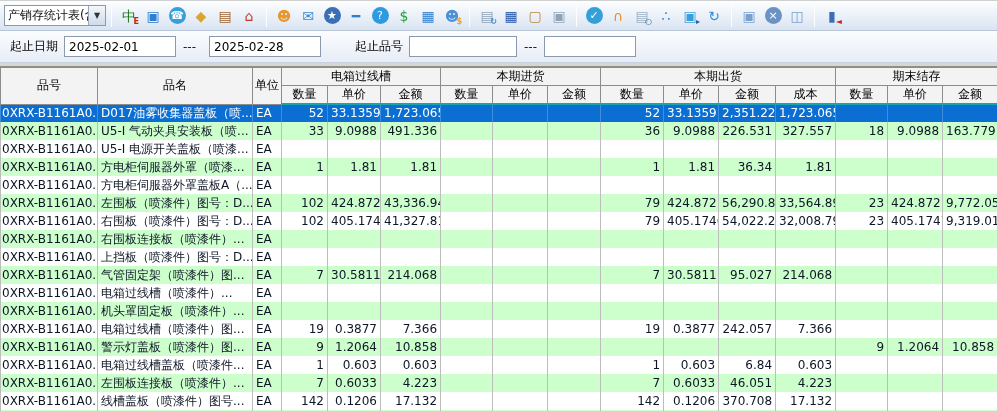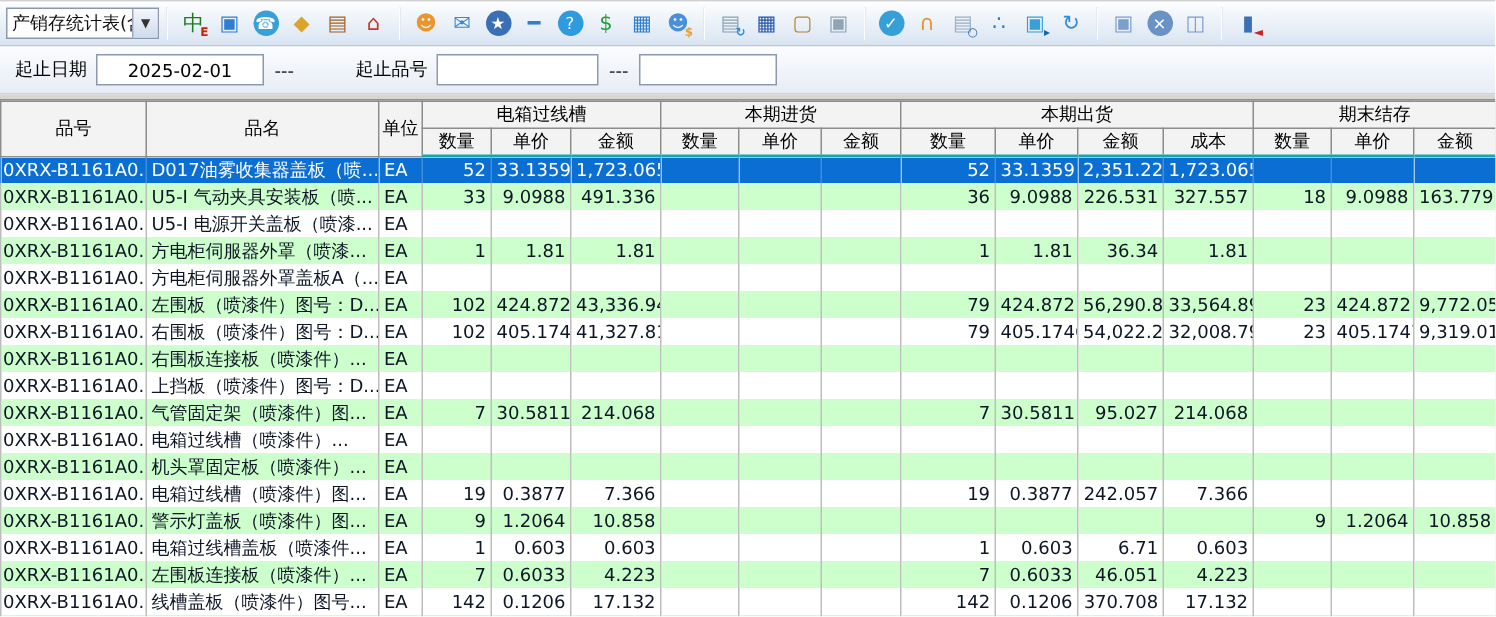--- a/index.html
+++ b/index.html
@@ -13,21 +13,21 @@
   .combo-btn { width:17px; background:linear-gradient(#f4f7fb,#cfdbec); border-left:1px solid #9aa8bc; font-size:8px; display:flex; align-items:center; justify-content:center; color:#333; }
   .tsep { width:1px; height:22px; background:#aab7c8; border-right:1px solid #fdfdfd; margin:0 5px; }
   .ticon { width:24px; height:24px; display:flex; align-items:center; justify-content:center; position:relative; cursor:pointer; }
   .ticon .glyph { font-size:14px; line-height:1; }
   .ticon .glyph.tile { width:17px; height:17px; border-radius:50%; font-size:11px; display:flex; align-items:center; justify-content:center; }
   .ticon .badge { position:absolute; right:2px; bottom:2px; font-size:8px; font-weight:bold; line-height:1; }
 
   
   .filterbar { height:32px; background:linear-gradient(#fbfcfe,#e7edf6); border-bottom:1px solid #c9d3e0; display:flex; align-items:center; font-size:12px; color:#000; }
   .flabel { margin-left:10px; white-space:nowrap; }
-  .finput { height:21px; border:1px solid #8a99ad; background:#fff; font-family:"DejaVu Sans", sans-serif; font-size:12px; padding:0 4px; color:#000;text-align:center; }
+  .finput { height:21px; border:1px solid #8a99ad; background:#fff; font-family:"DejaVu Sans", sans-serif; font-size:12px; padding:0 4px; color:#000; }
   .w-date { width:112px; margin-left:6px; }
   .w-item1 { width:108px; margin-left:6px; }
   .w-item2 { width:92px; }
   .fsep { margin:0 7px; color:#222; }
   .gap { margin-left:34px; }
 
   
   .gridtop { height:4px; background:#d9d6d0; border-bottom:1px solid #8f8f8f; }
   table.grid { border-collapse:collapse; table-layout:fixed; width:997px; font-size:12px; }
   .grid thead th { background:#f3f3f3; border:1px solid #8c8c8c; font-weight:normal; height:18px; padding:0 2px; color:#000; white-space:nowrap; overflow:hidden; }
@@ -147,20 +147,21 @@
           <span class="glyph" style="color: rgb(58, 111, 181);">▮</span>
           <span class="badge" style="color: rgb(204, 34, 34);">◄</span>
         </div>
       </div>
   </div>
 
   <div class="filterbar">
     <span class="flabel">起止日期</span>
     <input class="finput w-date" value="2025-02-01" style="">
     <span class="fsep">---</span>
+    <input class="finput w-date" value="2025-02-28" style="">
     <span class="flabel gap">起止品号</span>
     <input class="finput w-item1" value="" style="">
     <span class="fsep">---</span>
     <input class="finput w-item2" value="" style="">
   </div>
 
   <div class="gridtop"></div>
 
   <table class="grid">
     <colgroup id="grid-cols">
@@ -465,21 +466,21 @@
           <td>电箱过线槽盖板（喷漆件...</td>
           <td>EA</td>
           <td class="num">1</td>
           <td class="num">0.603</td>
           <td class="num">0.603</td>
           <td class="num"></td>
           <td class="num"></td>
           <td class="num"></td>
           <td class="num">1</td>
           <td class="num">0.603</td>
-          <td class="num">6.71</td>
+          <td class="num">6.84</td>
           <td class="num">0.603</td>
           <td class="num"></td>
           <td class="num"></td>
           <td class="num"></td>
         </tr>
         <tr>
           <td class="code">0XRX-B1161A0...</td>
           <td>左围板连接板（喷漆件）...</td>
           <td>EA</td>
           <td class="num">7</td>

